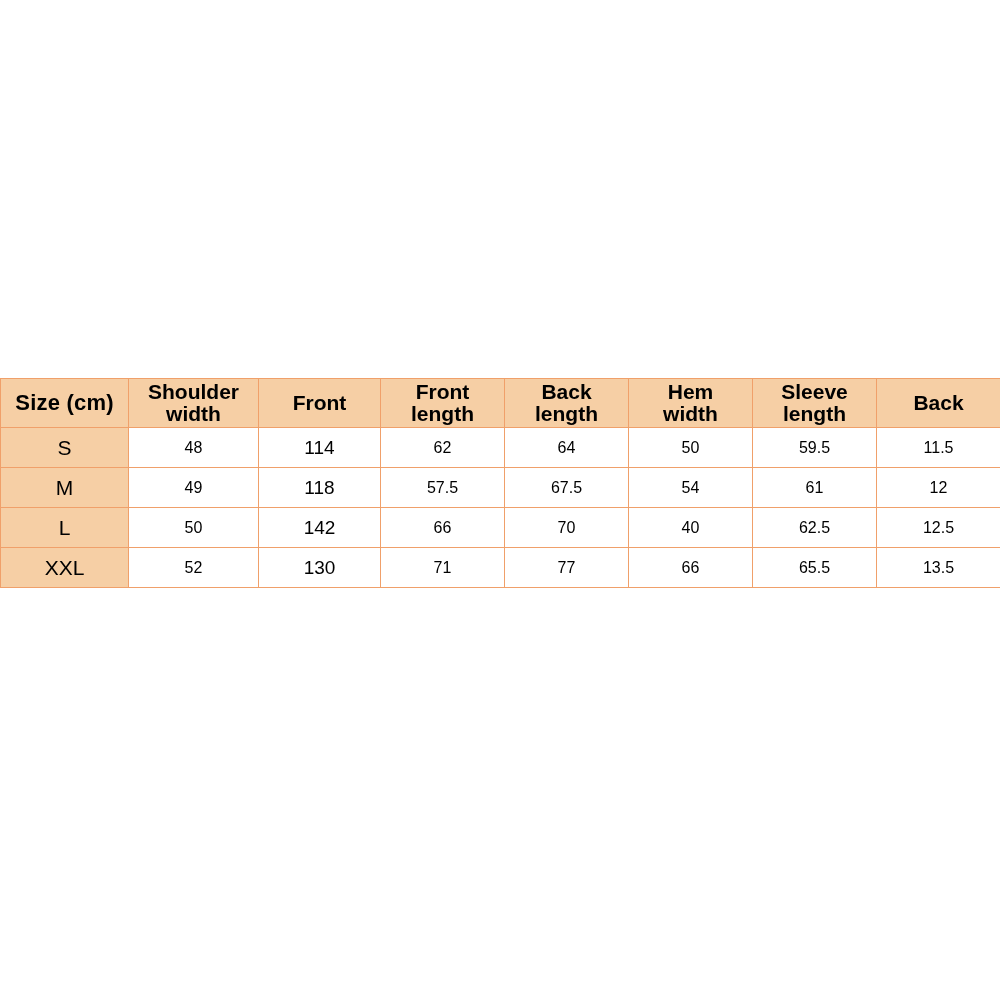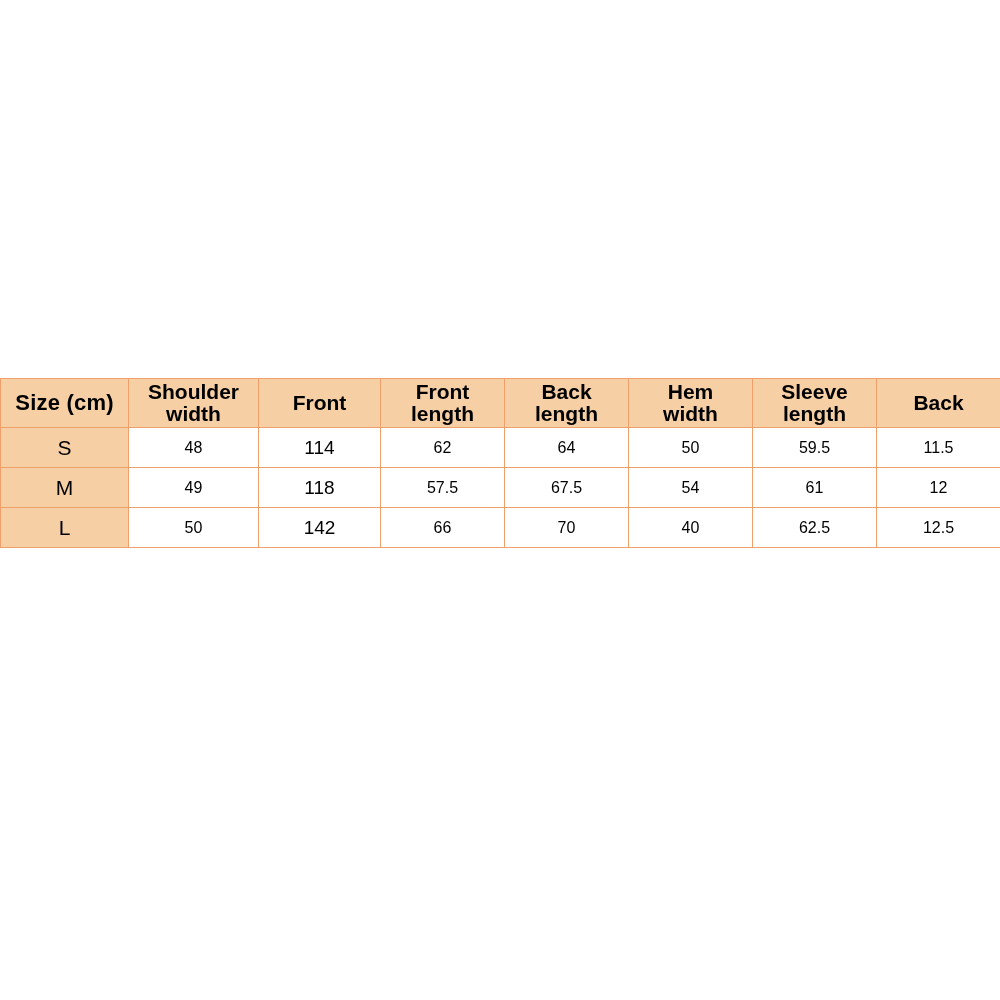--- a/index.html
+++ b/index.html
@@ -150,15 +150,25 @@
       <tr>
         <td class="size-label">L</td>
         <td class="val">50</td>
         <td class="val bold">142</td>
         <td class="val">66</td>
         <td class="val">70</td>
         <td class="val">40</td>
         <td class="val">62.5</td>
         <td class="val">12.5</td>
       </tr>
+      <tr>
+        <td class="size-label">XXL</td>
+        <td class="val">52</td>
+        <td class="val bold">130</td>
+        <td class="val">71</td>
+        <td class="val">77</td>
+        <td class="val">66</td>
+        <td class="val">65.5</td>
+        <td class="val">13.5</td>
+      </tr>
     </tbody>
   </table>
 </div>
 
 </body></html>

